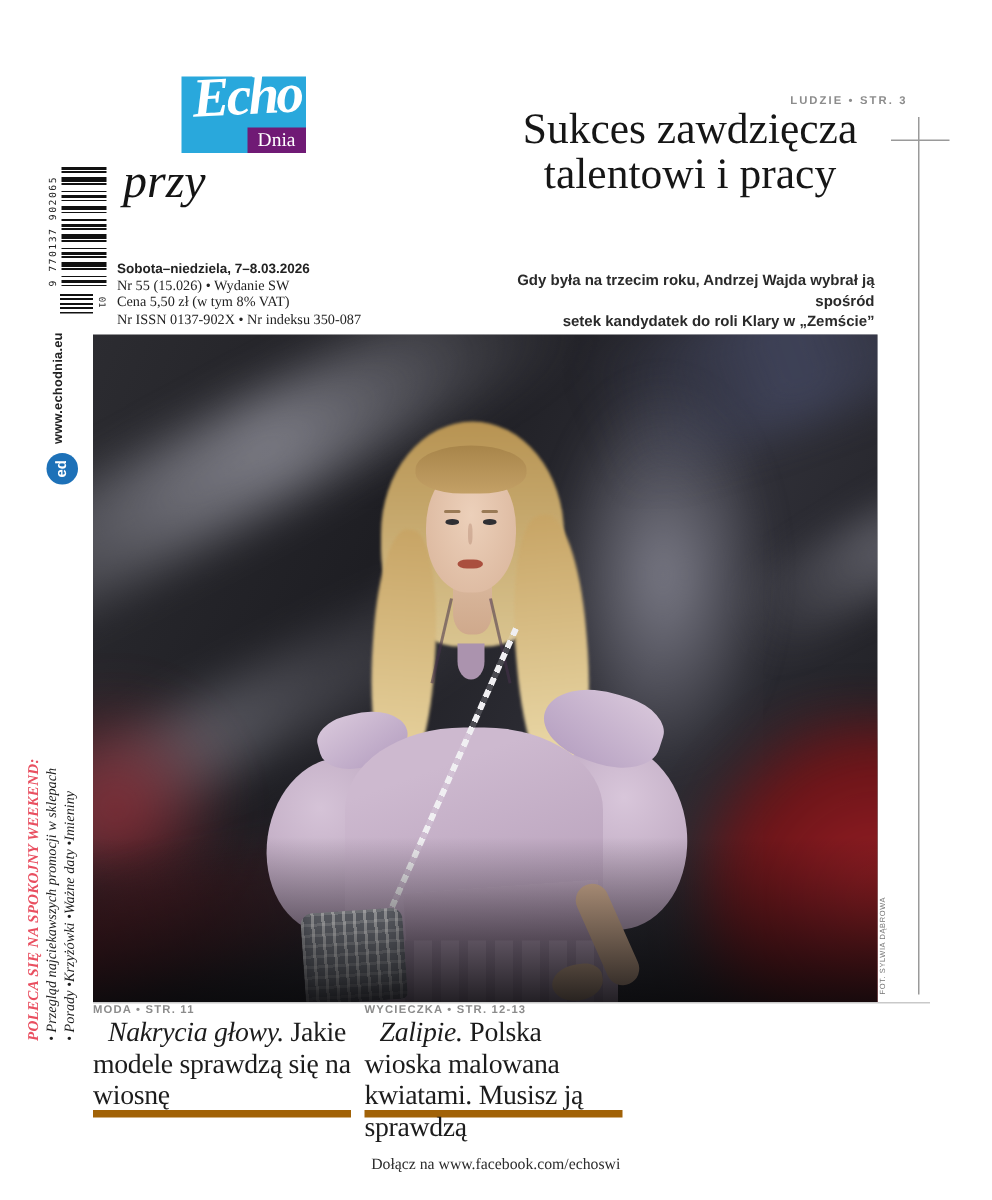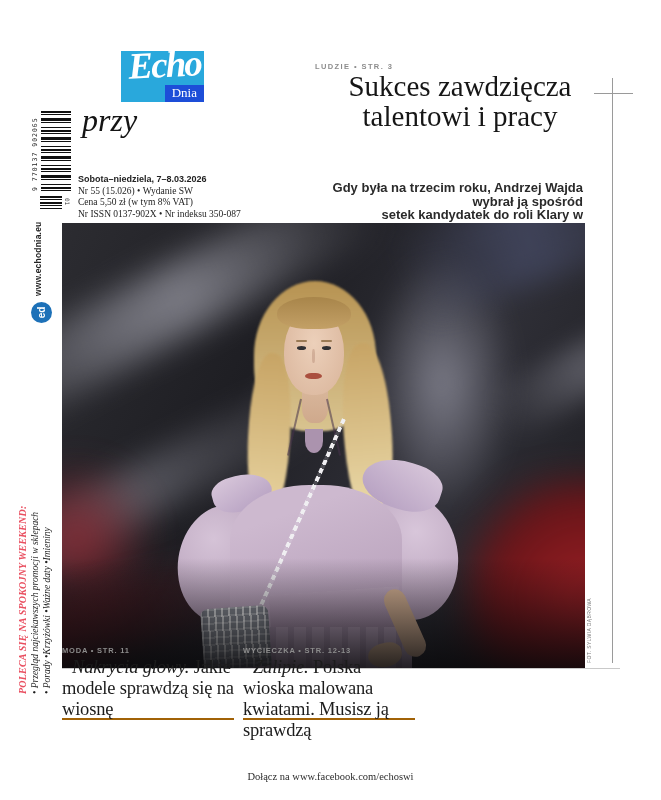--- a/index.html
+++ b/index.html
@@ -12,21 +12,21 @@
   .crop-h{position:absolute;left:594px;top:93px;width:39px;height:1px;background:#9a9a9a;}
 
   
   .logo{position:absolute;left:121px;top:51px;width:83px;height:51px;background:#29a8dc;}
   .logo-script{
     position:absolute;left:2px;top:-8px;width:100%;text-align:center;
     font-family:"Liberation Serif",serif;font-style:italic;font-weight:bold;
     font-size:37px;color:#ffffff;transform:rotate(-3deg);letter-spacing:-2px;
   }
   .logo-dnia{
-    position:absolute;right:0;bottom:0;background:#1d4ed8;color:#ffffff;
+    position:absolute;right:0;bottom:0;background:#701a75;color:#ffffff;
     font-family:"Liberation Serif",serif;font-size:13px;padding:1px 7px 2px 7px;line-height:14px;
   }
   .supplement{position:absolute;left:76px;top:106px;}
   .supp-pre{
     font-family:"Liberation Serif",serif;font-style:italic;font-size:32px;line-height:28px;
     margin-left:6px;color:#141414;letter-spacing:0px;
   }
   .supp-title{
     font-family:"Liberation Sans",sans-serif;font-weight:bold;font-size:34px;line-height:30px;
     color:#0e0e0e;letter-spacing:-0.5px;margin-top:0px;
@@ -52,32 +52,32 @@
     position:absolute;left:40px;top:196px;width:22px;height:13px;
     background:repeating-linear-gradient(180deg,#111 0 1.5px,#fff 1.5px 3px,#111 3px 4px,#fff 4px 6px);
   }
   .barcode-small-label{
     position:absolute;left:64px;top:198px;font-family:"DejaVu Sans Mono",monospace;
     font-size:6px;color:#333;transform:rotate(90deg);
   }
 
   
   .kicker-top{
-    position:absolute;left:315px;top:62px;width:290px;text-align:left;
+    position:absolute;left:315px;top:62px;width:290px;text-align:right;
     font-family:"Liberation Sans",sans-serif;font-weight:bold;font-size:7.5px;
     letter-spacing:1.4px;color:#8c8c8c;
   }
   .headline{
     position:absolute;left:300px;top:71px;width:320px;text-align:center;
     font-size:29px;line-height:30px;color:#161616;
   }
   .headline .hl-it{font-style:italic;letter-spacing:0px;}
   .deck{
     position:absolute;left:320px;top:181px;width:263px;text-align:right;
-    font-family:"Liberation Sans",sans-serif;font-weight:bold;font-size:13px;line-height:13.5px;color:#2a2a2a;
+    font-family:"Liberation Sans",sans-serif;font-weight:bold;font-size:10px;line-height:13.5px;color:#2a2a2a;
   }
 
   
   .website-vert{
     position:absolute;left:33px;top:226px;height:70px;
     writing-mode:vertical-rl;transform:rotate(180deg);
     font-family:"Liberation Sans",sans-serif;font-weight:bold;font-size:8.5px;color:#222;letter-spacing:0.2px;
   }
   .ed-badge{
     position:absolute;left:31px;top:302px;width:21px;height:21px;border-radius:50%;
@@ -147,21 +147,21 @@
     box-shadow:inset 0 -8px 12px rgba(40,40,50,.45);
   }
   .photo-credit{
     position:absolute;left:586px;top:597px;height:66px;
     writing-mode:vertical-rl;transform:rotate(180deg);
     font-family:"Liberation Sans",sans-serif;font-size:5px;color:#777;letter-spacing:0.4px;
   }
 
   
   .teaser-rule-top{position:absolute;left:62px;top:668px;width:558px;height:1px;background:#c9c9c9;}
-  .teaser{position:absolute;top:646px;height:72px;border-bottom:2px solid #a16207;}
+  .teaser{position:absolute;top:668px;height:72px;border-bottom:5px solid #a16207;}
   .teaser-1{left:62px;width:172px;}
   .teaser-2{left:243px;width:172px;}
   .teaser-3{left:423px;width:165px;}
   .teaser-kicker{
     font-family:"Liberation Sans",sans-serif;font-weight:bold;font-size:7.5px;
     letter-spacing:0.8px;color:#8c8c8c;margin:0 0 2px 0;
   }
   .teaser-title{margin:0;font-size:18.5px;line-height:21px;color:#1c1c1c;letter-spacing:-0.2px;}
   .teaser-title em{font-style:italic;margin-left:10px;}
 

